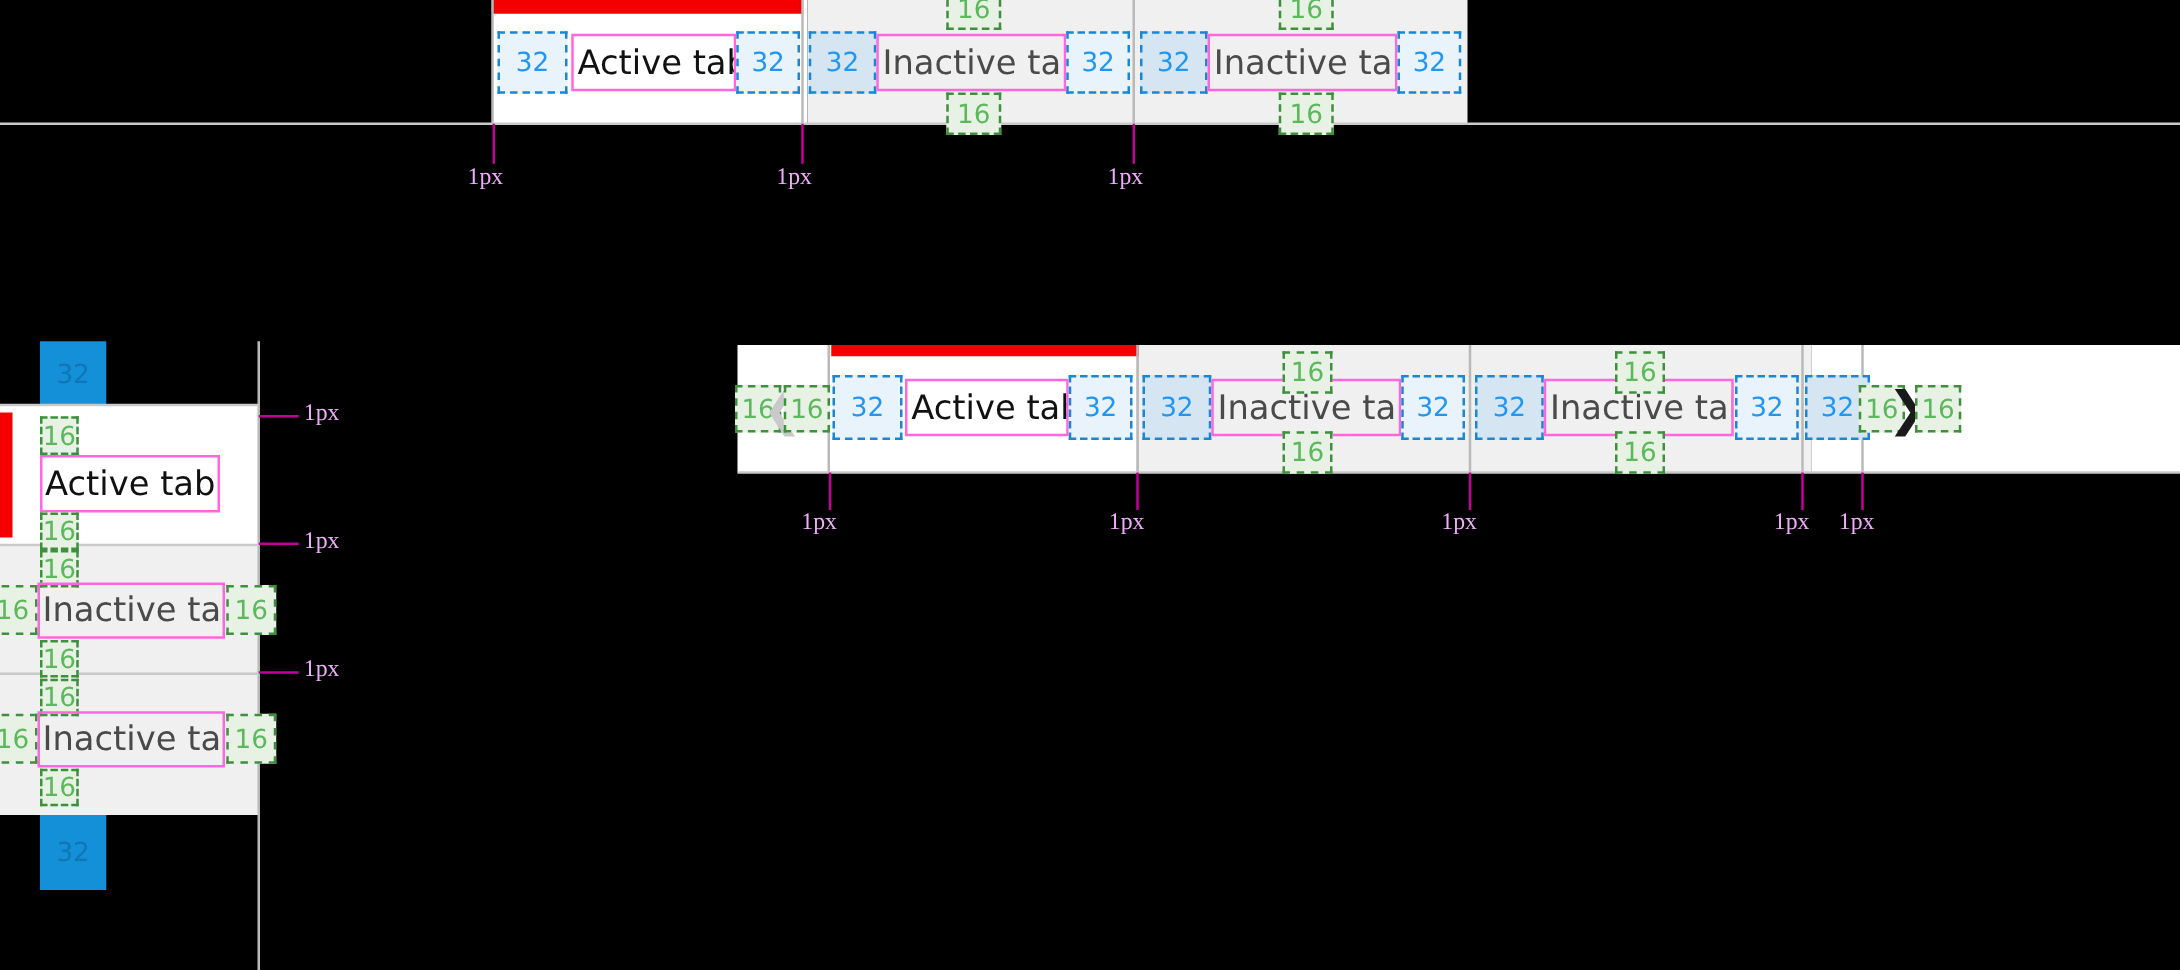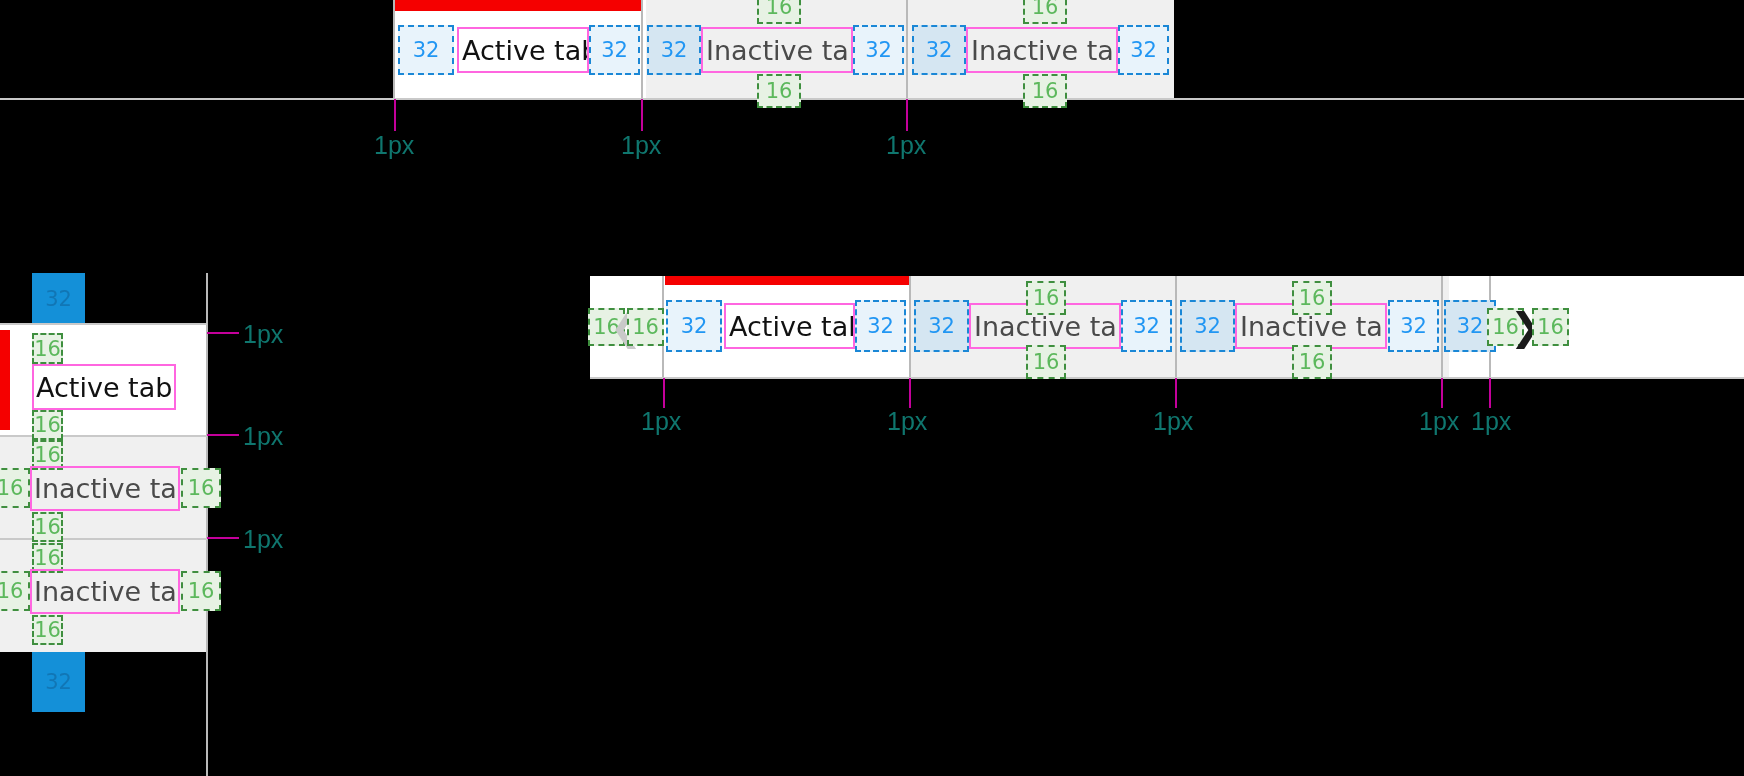--- a/index.html
+++ b/index.html
@@ -33,22 +33,22 @@
     font-size:27px;
     white-space:nowrap;
     overflow:hidden;
   }
   .label-box.active-txt{color:#111;}
   .label-box.inactive-txt{color:#4a4a4a;}
 
   .tick{position:absolute;background:#c4009b;}
   .tick-v{width:2px;}
   .tick-h{height:2px;}
-  .px-label{position:absolute;color:#0f766e;font-size:25px;
-            font-family:Liberation Sans, sans-serif;
+  .px-label{position:absolute;color:#f0abfc;font-size:19px;
+            font-family:Liberation Serif, serif;
             white-space:nowrap;}
 
   .guide-v{position:absolute;width:2px;background:#b9b9b9;}
   .guide-h{position:absolute;height:2px;background:#c9c9c9;}
 
   .red-accent{position:absolute;background:#f50000;}
   .blue-block{position:absolute;background:#1490d8;color:#1176b5;
               font-size:21px;display:flex;align-items:center;justify-content:center;}
 
   .chev{position:absolute;font-size:38px;line-height:1;font-weight:bold;

